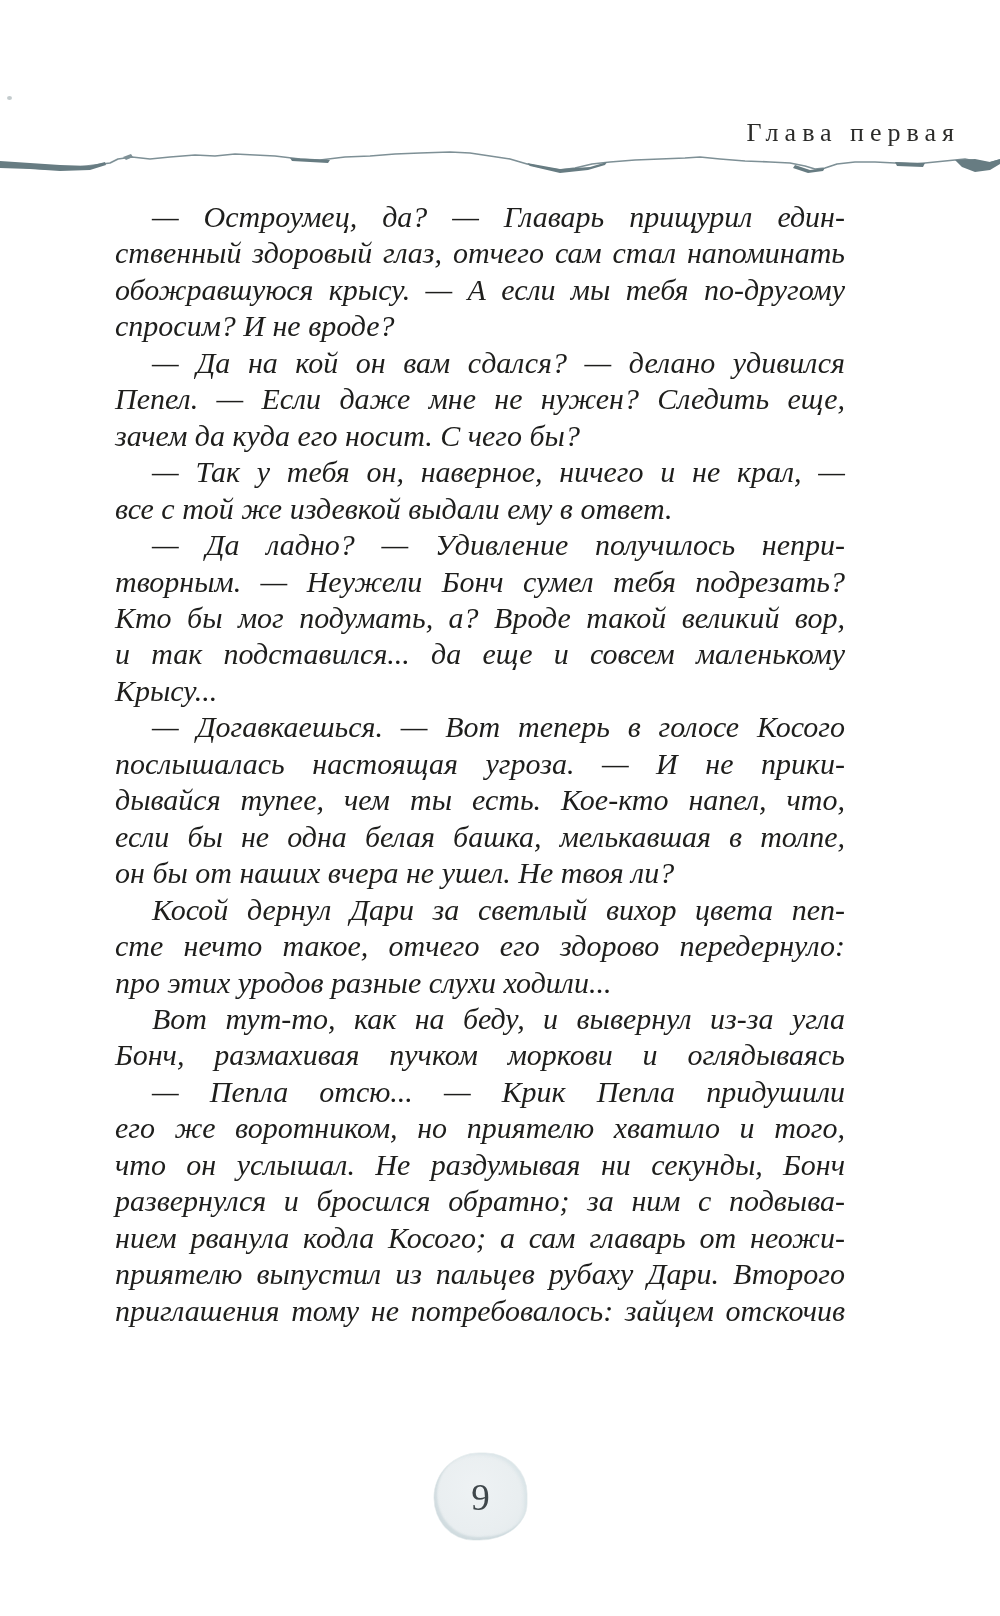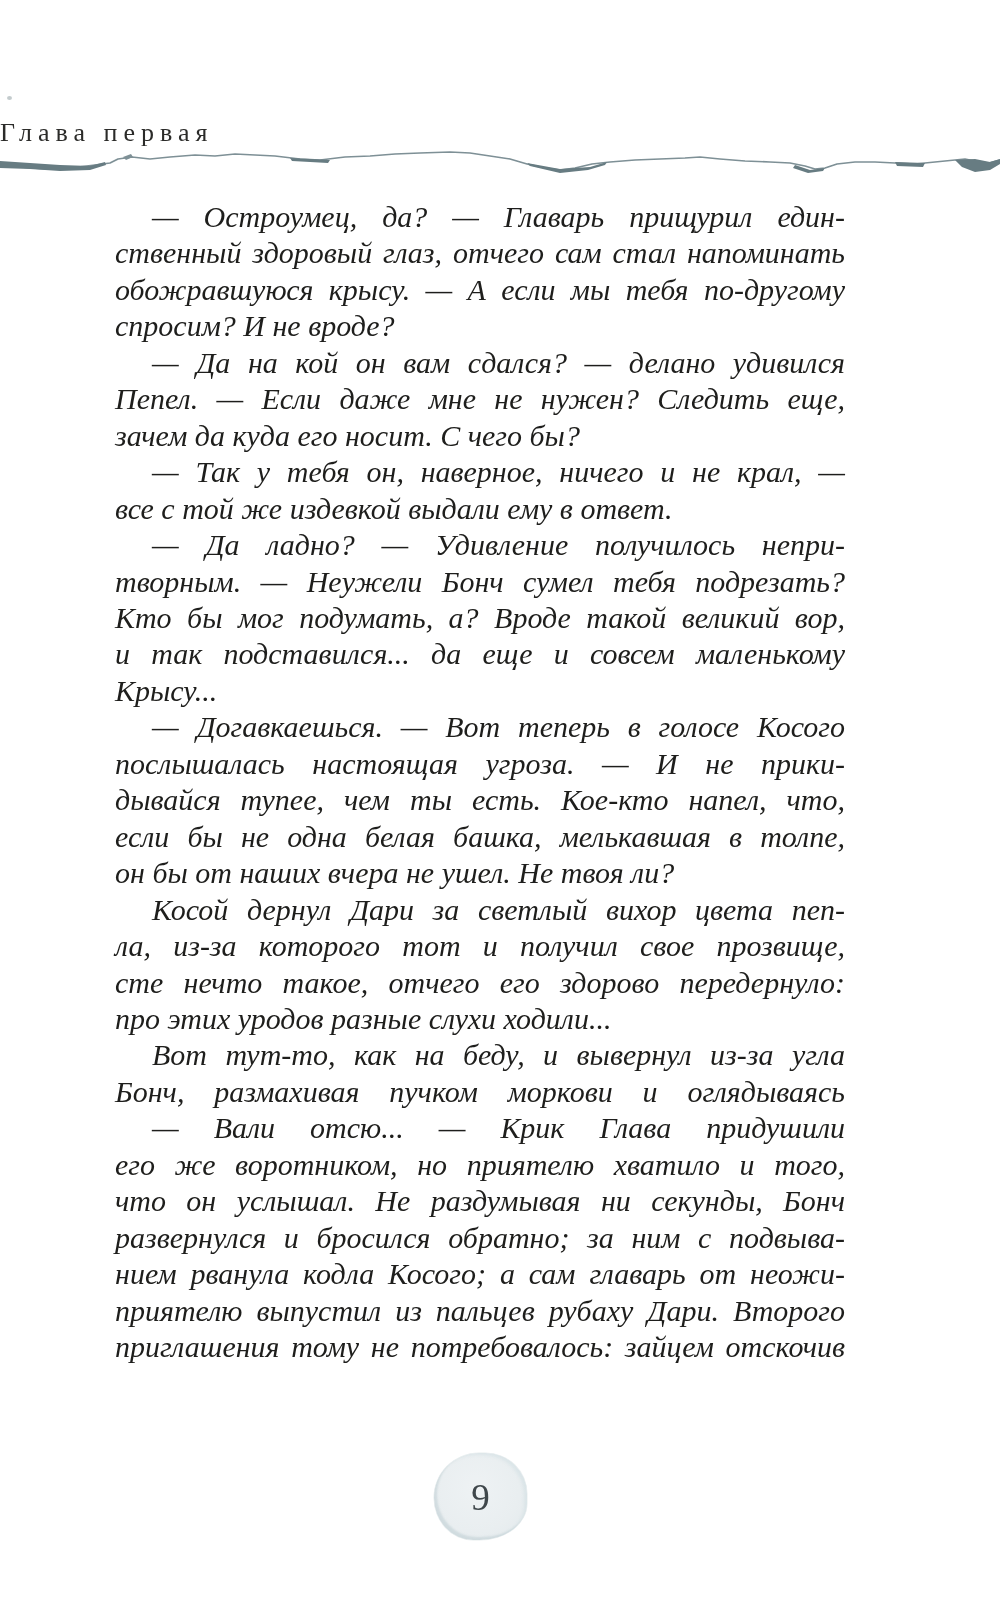--- a/index.html
+++ b/index.html
@@ -15,21 +15,21 @@
     overflow: hidden;
     font-family: "Liberation Serif", "DejaVu Serif", serif;
     color: var(--text, #1e1e1c);
   }
   
   .chapter-title {
     position: absolute;
     left: 0;
     top: 118px;
     width: 960px;
-    text-align: left;
+    text-align: right;
     font-size: 26px;
     letter-spacing: 6px;
     color: #2b2b29;
     white-space: nowrap;
   }
   
   .torn-divider {
     position: absolute;
     left: 0;
     top: 150px;
@@ -121,26 +121,25 @@
       <div class="line">творным. — Неужели Бонч сумел тебя подрезать?</div>
       <div class="line">Кто бы мог подумать, а? Вроде такой великий вор,</div>
       <div class="line">и так подставился... да еще и совсем маленькому</div>
       <div class="line last">Крысу...</div>
       <div class="line first">— Догавкаешься. — Вот теперь в голосе Косого</div>
       <div class="line">послышалась настоящая угроза. — И не прики-</div>
       <div class="line">дывайся тупее, чем ты есть. Кое-кто напел, что,</div>
       <div class="line">если бы не одна белая башка, мелькавшая в толпе,</div>
       <div class="line last">он бы от наших вчера не ушел. Не твоя ли?</div>
       <div class="line first">Косой дернул Дари за светлый вихор цвета пеп-</div>
-      <div class="line">ла, из-за которого тот и получил свое прозвище,</div>
       <div class="line">сте нечто такое, отчего его здорово передернуло:</div>
       <div class="line last">про этих уродов разные слухи ходили...</div>
       <div class="line first">Вот тут-то, как на беду, и вывернул из-за угла</div>
       <div class="line">Бонч, размахивая пучком моркови и оглядываясь</div>
-      <div class="line first">— Вали отсю... — Крик Глава придушили</div>
+      <div class="line first">— Пепла отсю... — Крик Пепла придушили</div>
       <div class="line">его же воротником, но приятелю хватило и того,</div>
       <div class="line">что он услышал. Не раздумывая ни секунды, Бонч</div>
       <div class="line">развернулся и бросился обратно; за ним с подвыва-</div>
       <div class="line">нием рванула кодла Косого; а сам главарь от неожи-</div>
       <div class="line">приятелю выпустил из пальцев рубаху Дари. Второго</div>
       <div class="line">приглашения тому не потребовалось: зайцем отскочив</div>
     </div>
 
   <div class="page-number-stain">
     <span class="page-number">9</span>

